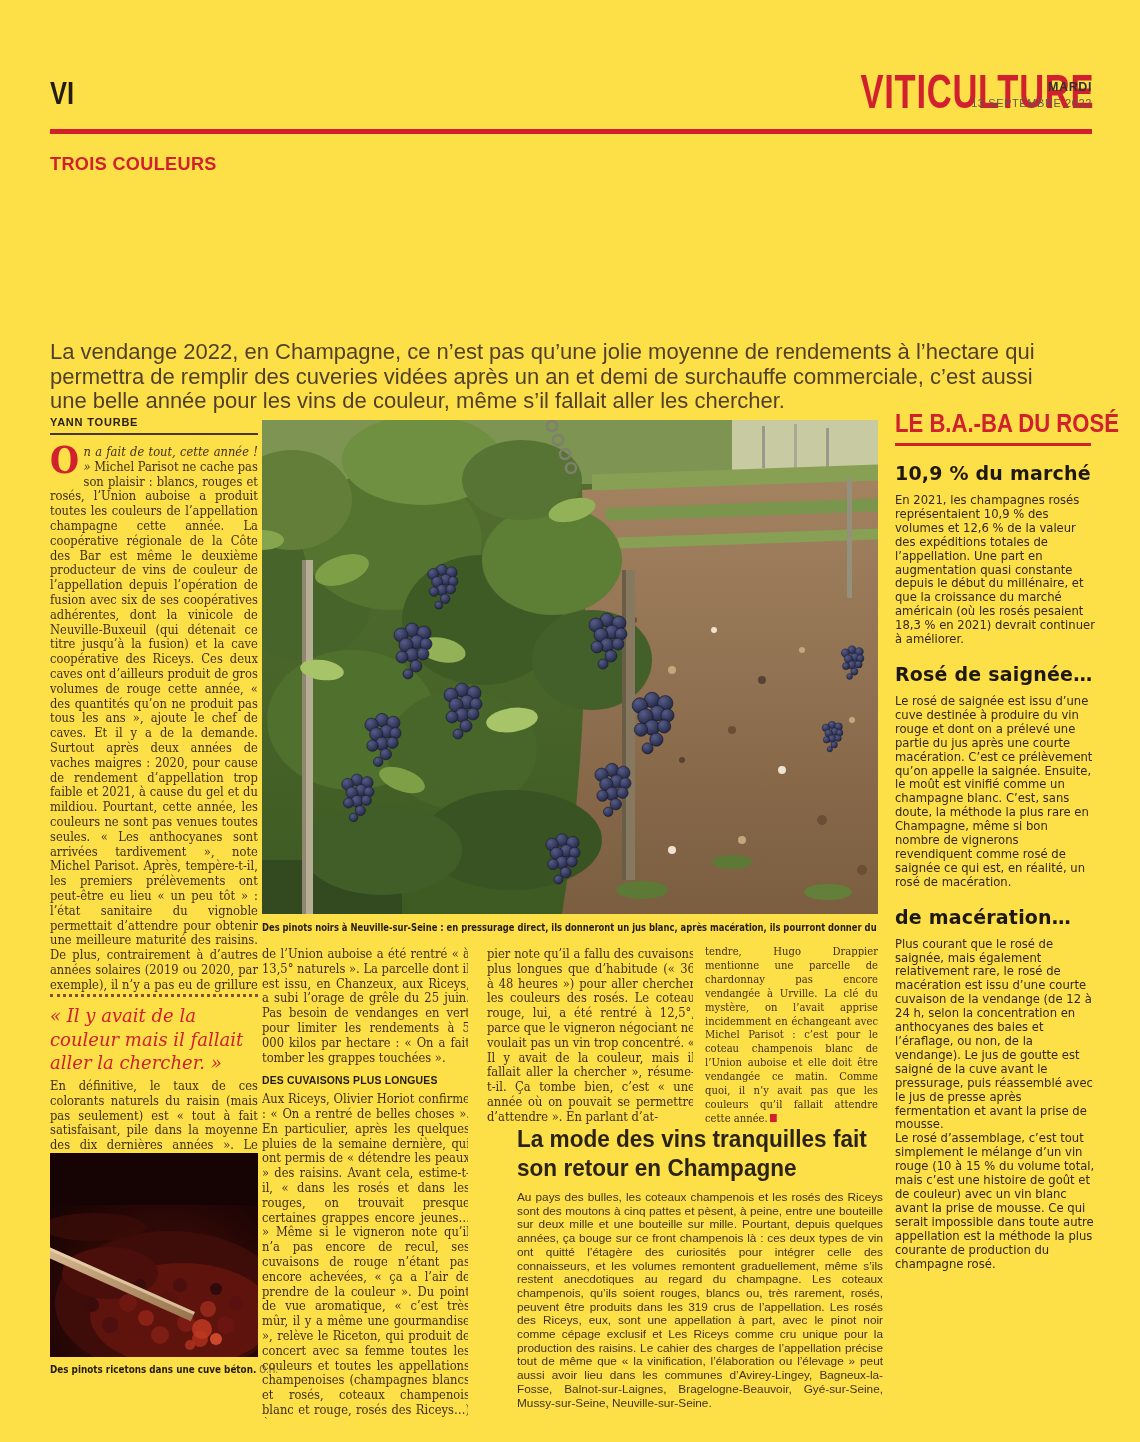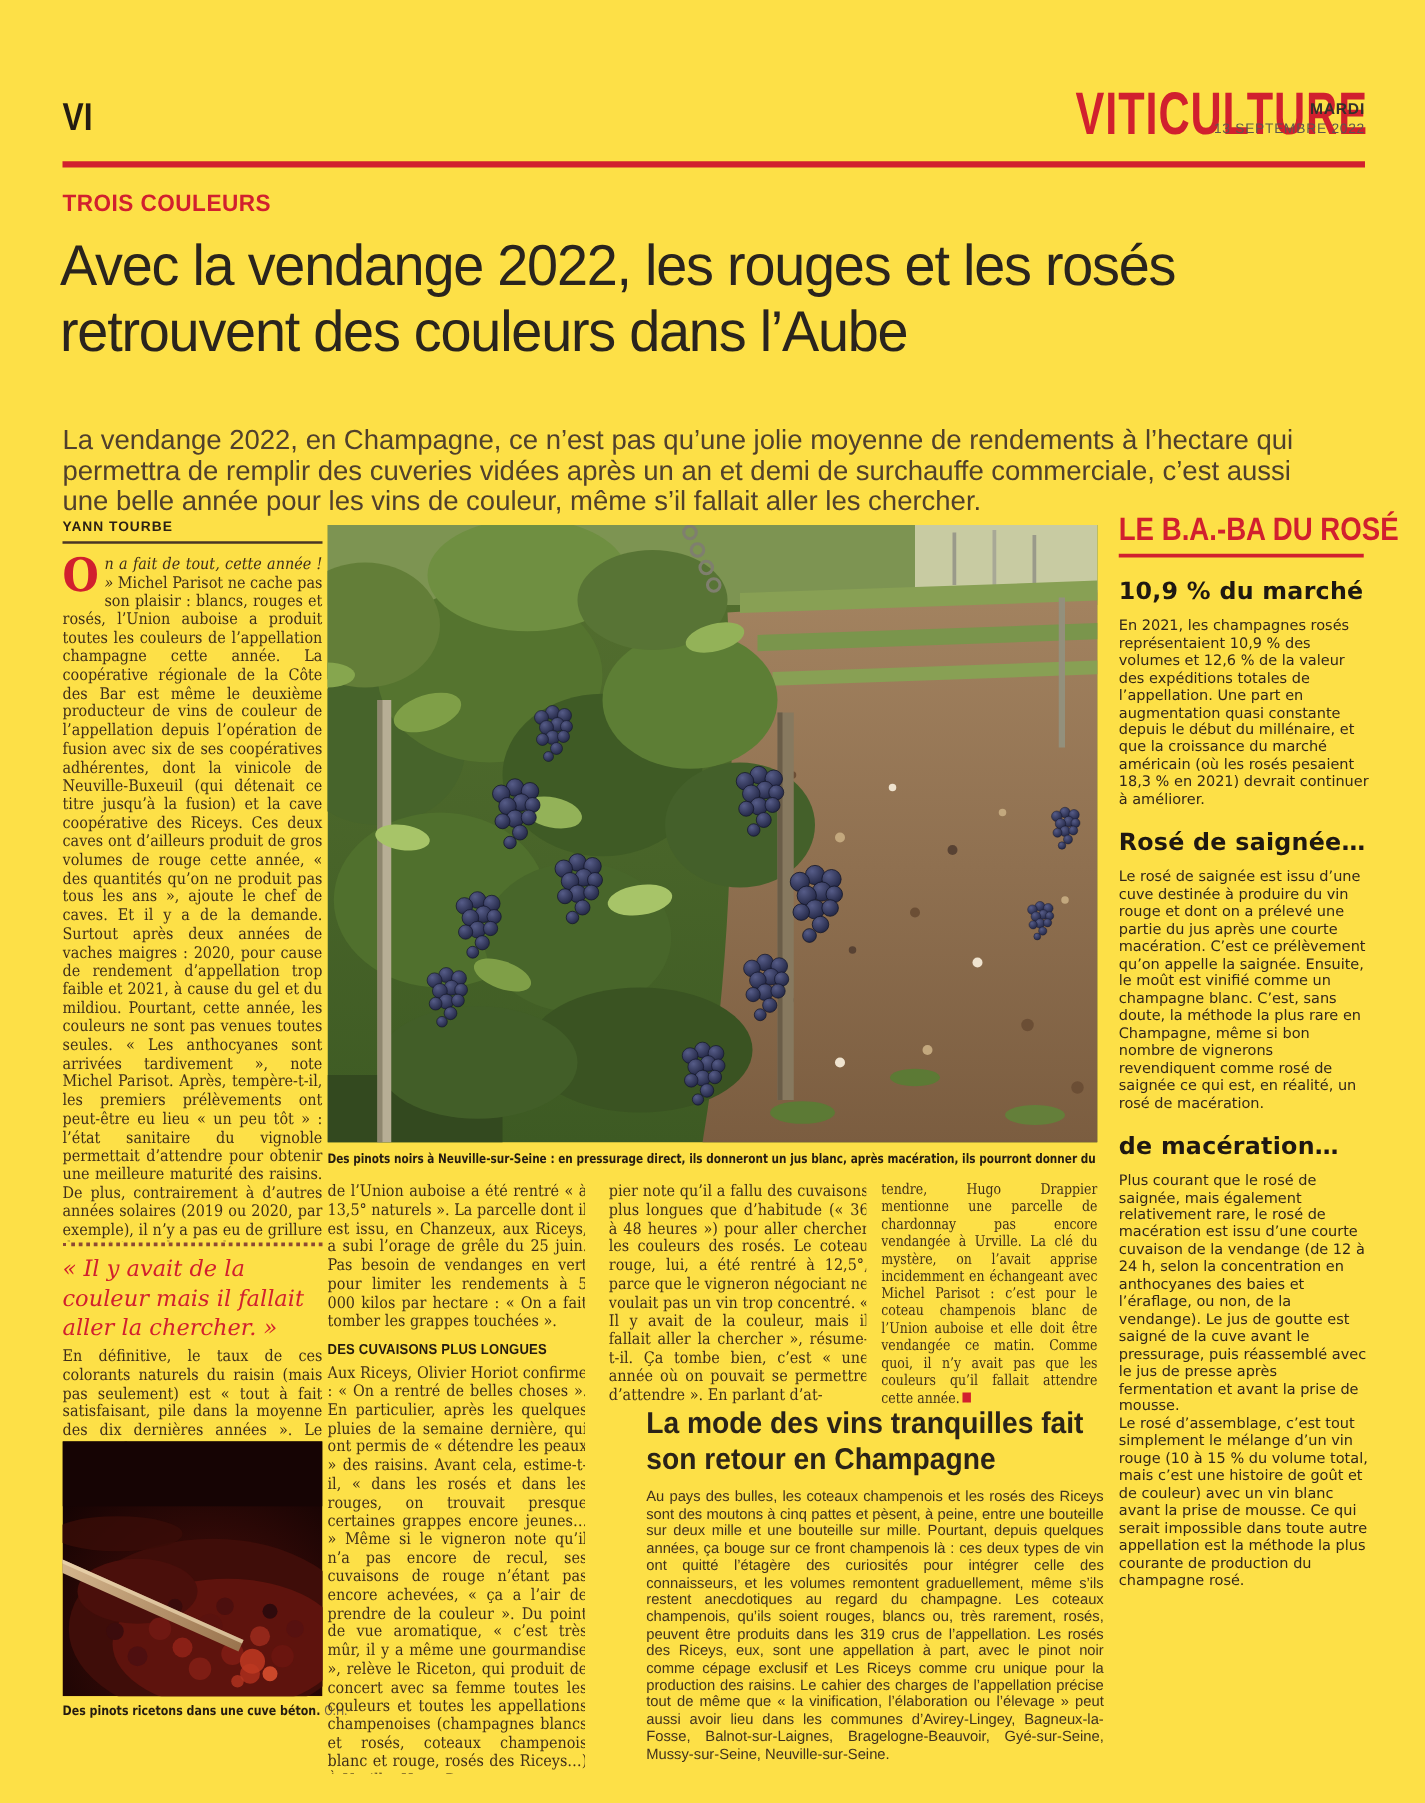--- a/index.html
+++ b/index.html
@@ -130,24 +130,20 @@
   <div class="section-wrap">
     <span class="section">VITICULTURE</span>
   </div>
   <div class="dateblock">
     <div class="day">MARDI</div>
     <div class="date">13 SEPTEMBRE 2022</div>
   </div>
   <div class="red-rule"></div>
   <div class="kicker">TROIS COULEURS</div>
 
-  <h1 class="headline">
-    <span class="hl">Avec la vendange 2022, les rouges et les rosés</span>
-    <span class="hl">retrouvent des couleurs dans l’Aube</span>
-  </h1>
   <p class="lede">La vendange 2022, en Champagne, ce n’est pas qu’une jolie moyenne de rendements à l’hectare qui permettra de remplir des cuveries vidées après un an et demi de surchauffe commerciale, c’est aussi une belle année pour les vins de couleur, même s’il fallait aller les chercher.</p>
 
   <div class="leftcol">
     <div class="byline">YANN TOURBE</div>
     <div class="byline-rule"></div>
 
     <div class="p1-wrap">
       <div class="body-text colinner">
         <span class="dropcap">O</span><span class="itl">n a fait de tout, cette année ! »</span><span> Michel Parisot ne cache pas son plaisir : blancs, rouges et rosés, l’Union auboise a produit toutes les couleurs de l’appellation champagne cette année. La coopérative régionale de la Côte des Bar est même le deuxième producteur de vins de couleur de l’appellation depuis l’opération de fusion avec six de ses coopératives adhérentes, dont la vinicole de Neuville-Buxeuil (qui détenait ce titre jusqu’à la fusion) et la cave coopérative des Riceys. Ces deux caves ont d’ailleurs produit de gros volumes de rouge cette année, « des quantités qu’on ne produit pas tous les ans », ajoute le chef de caves. Et il y a de la demande. Surtout après deux années de vaches maigres : 2020, pour cause de rendement d’appellation trop faible et 2021, à cause du gel et du mildiou. Pourtant, cette année, les couleurs ne sont pas venues toutes seules. « Les anthocyanes sont arrivées tardivement », note Michel Parisot. Après, tempère-t-il, les premiers prélèvements ont peut-être eu lieu « un peu tôt » : l’état sanitaire du vignoble permettait d’attendre pour obtenir une meilleure maturité des raisins. De plus, contrairement à d’autres années solaires (2019 ou 2020, par exemple), il n’y a pas eu de grillure des raisins et les vendanges ont eu lieu avant que les vignes ne commencent à reprendre l’eau des baies.</span>
       </div>

